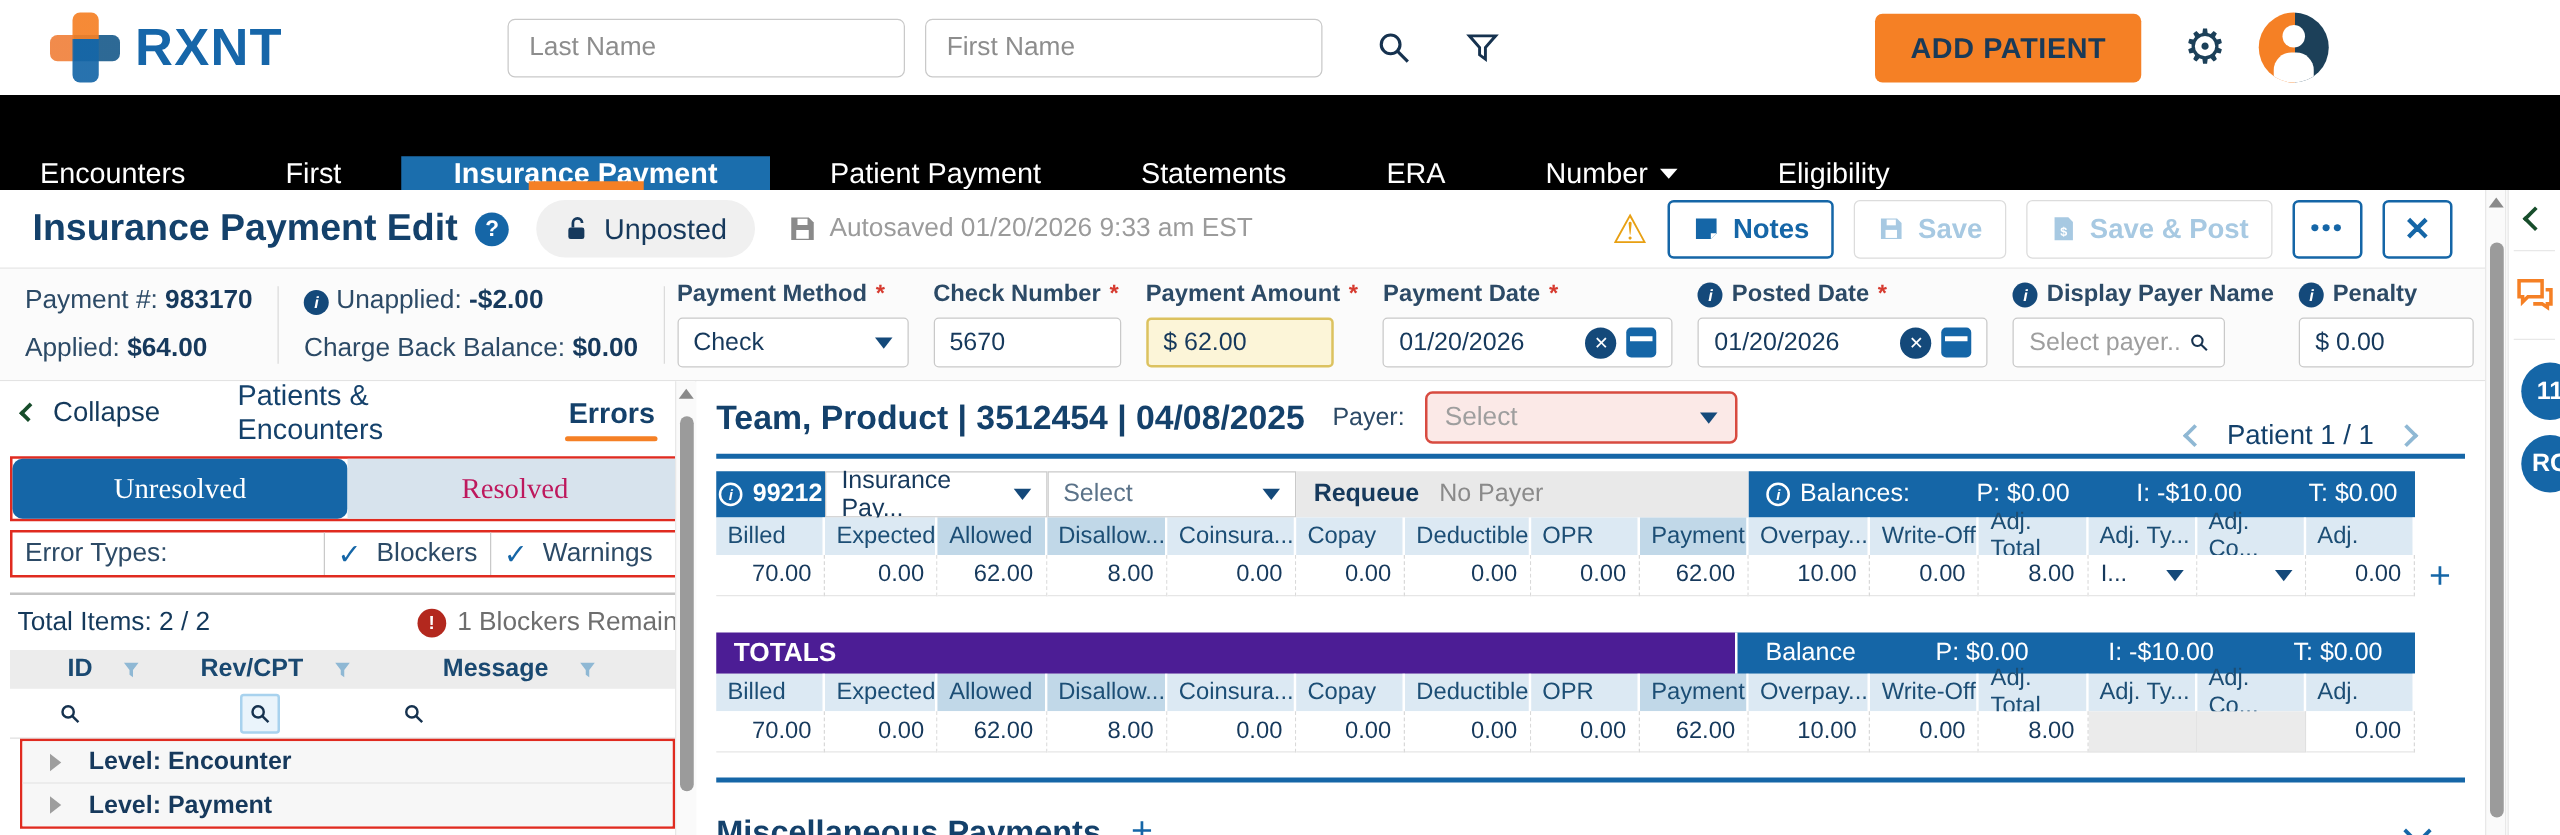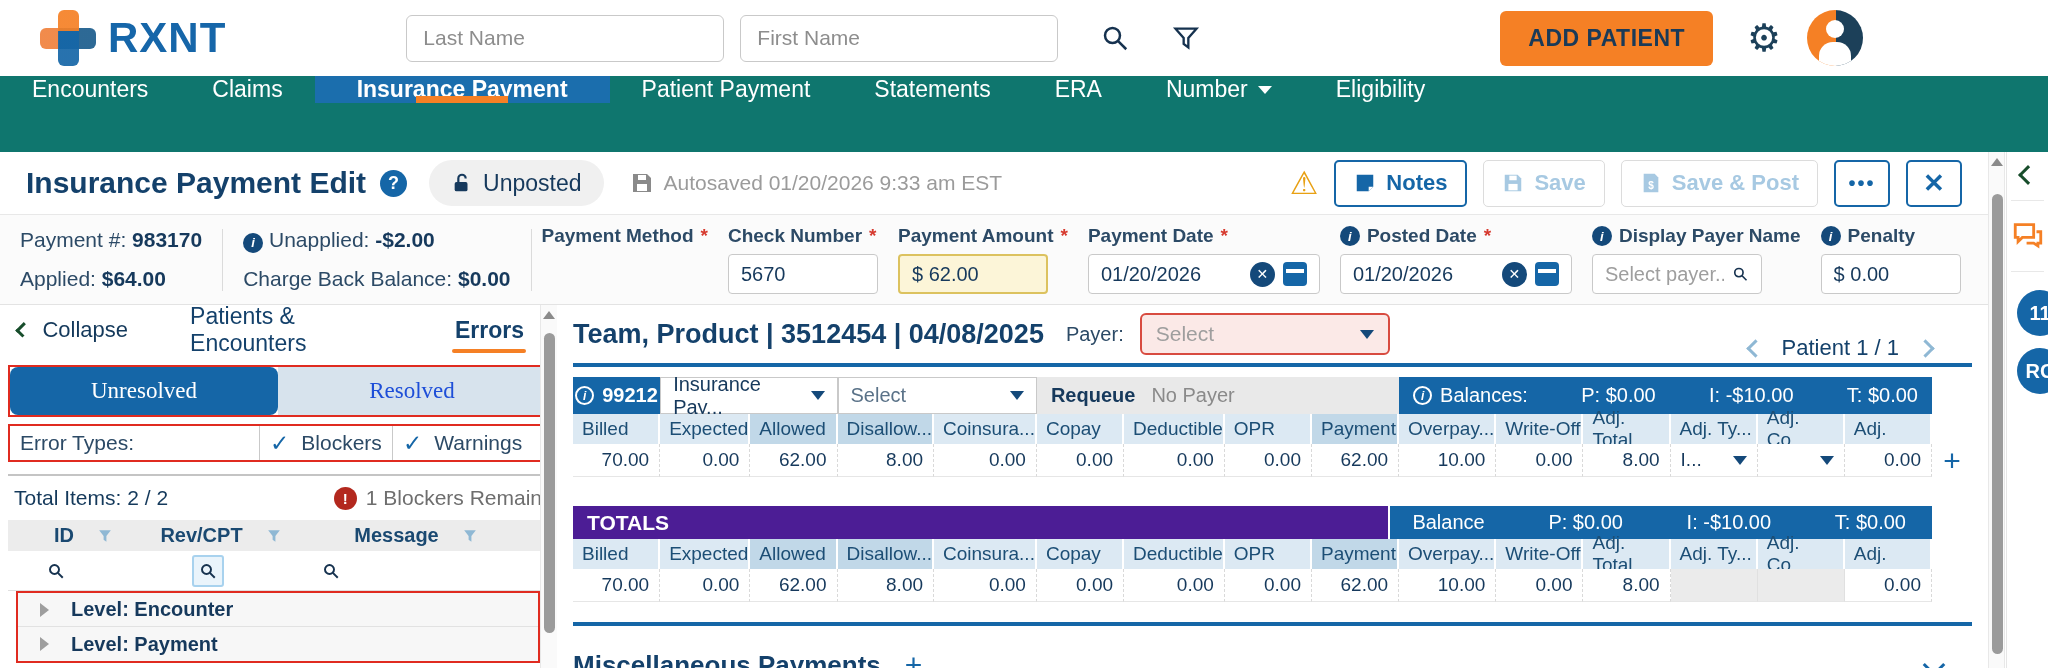--- a/index.html
+++ b/index.html
@@ -25,22 +25,22 @@
     font-size:23px; border:none; border-radius:6px; padding:14px 28px; letter-spacing:.5px; cursor:pointer; }
   .gear { margin-left:34px; font-size:38px; color:#1C4059; cursor:pointer; line-height:1; }
   .avatar { margin-left:26px; width:56px; height:56px; border-radius:50%; position:relative; overflow:hidden;
     background:linear-gradient(90deg,#F58025 0 52%,#1C4059 52%); cursor:pointer; }
   .avatar .head { position:absolute; left:50%; top:10px; transform:translateX(-50%);
     width:18px; height:18px; border-radius:50%; background:#fff; }
   .avatar .body { position:absolute; left:50%; top:32px; transform:translateX(-50%);
     width:32px; height:24px; border-radius:14px 14px 0 0; background:#fff; }
 
   
-  .nav { position:absolute; top:76px; left:0; width:2048px; height:76px; background:#0f766e;
-    display:flex; align-items:flex-start; }
+  .nav { position:absolute; top:76px; left:0; width:2048px; height:76px; background:#000000;
+    display:flex; align-items:flex-end;gap:16px; }
   .nav-item { color:#fff; font-size:23px; display:flex; align-items:center; padding:0 32px;
     cursor:pointer; position:relative; }
   .nav-item.active { background:#1B6EAD; font-weight:bold; padding:0 42px; }
   .nav-item.active::after { content:""; position:absolute; bottom:0; left:50%; transform:translateX(-50%);
     width:92px; height:7px; background:#F58025; }
   .nav-caret { width:0; height:0; border-left:7px solid transparent; border-right:7px solid transparent;
     border-top:8px solid #fff; margin-left:10px; }
 
   
   .title-bar { position:absolute; top:152px; left:0; width:1988px; height:62px; background:#fff;
@@ -98,21 +98,21 @@
   .collapse-lbl { font-size:22px; color:#14395B; margin-left:6px; }
   .lp-tab { font-size:23px; color:#14416B; padding:0 14px; position:relative; cursor:pointer; }
   .lp-tab.first { margin-left:40px; }
   .lp-tab.active { font-weight:bold; margin-left:40px; }
   .lp-tab.active::after { content:""; position:absolute; left:50%; transform:translateX(-50%); bottom:-9px;
     width:74px; height:4px; border-radius:3px; background:#F58025; }
   .red-box { border:2px solid #E02B20; }
   .toggle { margin:10px 8px 0 8px; display:flex; height:52px;font-family:Liberation Serif, serif; }
   .toggle .half { flex:1; display:flex; align-items:center; justify-content:center; font-size:23px; cursor:pointer; }
   .toggle .on { background:#1566A7; color:#fff; border-radius:8px; }
-  .toggle .off { background:#D7E3ED; color:#1d4ed8; border-radius:0 4px 4px 0; }
+  .toggle .off { background:#D7E3ED; color:#be185d; border-radius:0 4px 4px 0; }
   .etypes { margin:7px 8px 0 8px; display:grid; grid-template-columns:250px 133px 1fr; height:38px;
     background:#fff; }
   .etypes .cell { display:flex; align-items:center; gap:12px; padding:0 10px; font-size:21px;
     color:#2C4A66; border-right:1px solid #C9C9C9; }
   .etypes .cell:last-child { border-right:none; }
   .ckmark { color:#1566A7; font-size:23px; font-weight:bold; cursor:pointer; }
   .lp-div { margin:12px 8px 0 8px; border-top:2px solid #C4C4C4; }
   .totals-line { margin:10px 14px 0 14px; display:flex; align-items:center; justify-content:space-between;
     font-size:21px; }
   .ti { color:#14395B; }
@@ -230,21 +230,21 @@
   <button class="add-patient">ADD PATIENT</button>
   <span class="gear">⚙</span>
   <div class="avatar">
       <div class="head"></div>
       <div class="body"></div>
     </div>
 </div>
 
 <div class="nav">
   <div class="nav-item">Encounters</div>
-  <div class="nav-item">Claims</div>
+  <div class="nav-item">First</div>
   <div class="nav-item active">Insurance Payment</div>
   <div class="nav-item">Patient Payment</div>
   <div class="nav-item">Statements</div>
   <div class="nav-item">ERA</div>
   <div class="nav-item">
     <span>Number</span>
     <span class="nav-caret"></span>
   </div>
   <div class="nav-item">Eligibility</div>
 </div>
@@ -312,20 +312,24 @@
       <b>$0.00</b></div>
   </div>
   <div class="vdiv"></div>
 
   <div class="fields">
     <div class="field">
       <span class="field-label">
           <span>Payment Method</span>
         <span class="req">*</span>
         </span>
+      <div class="fbox selectbox" style="width:185px">
+        <span class="val">Check</span>
+        <span class="caret"></span>
+      </div>
     </div>
     <div class="field">
       <span class="field-label">
           <span>Check Number</span>
         <span class="req">*</span>
         </span>
       <div class="fbox" style="width:150px">
         <input value="5670" style="">
       </div>
     </div>

